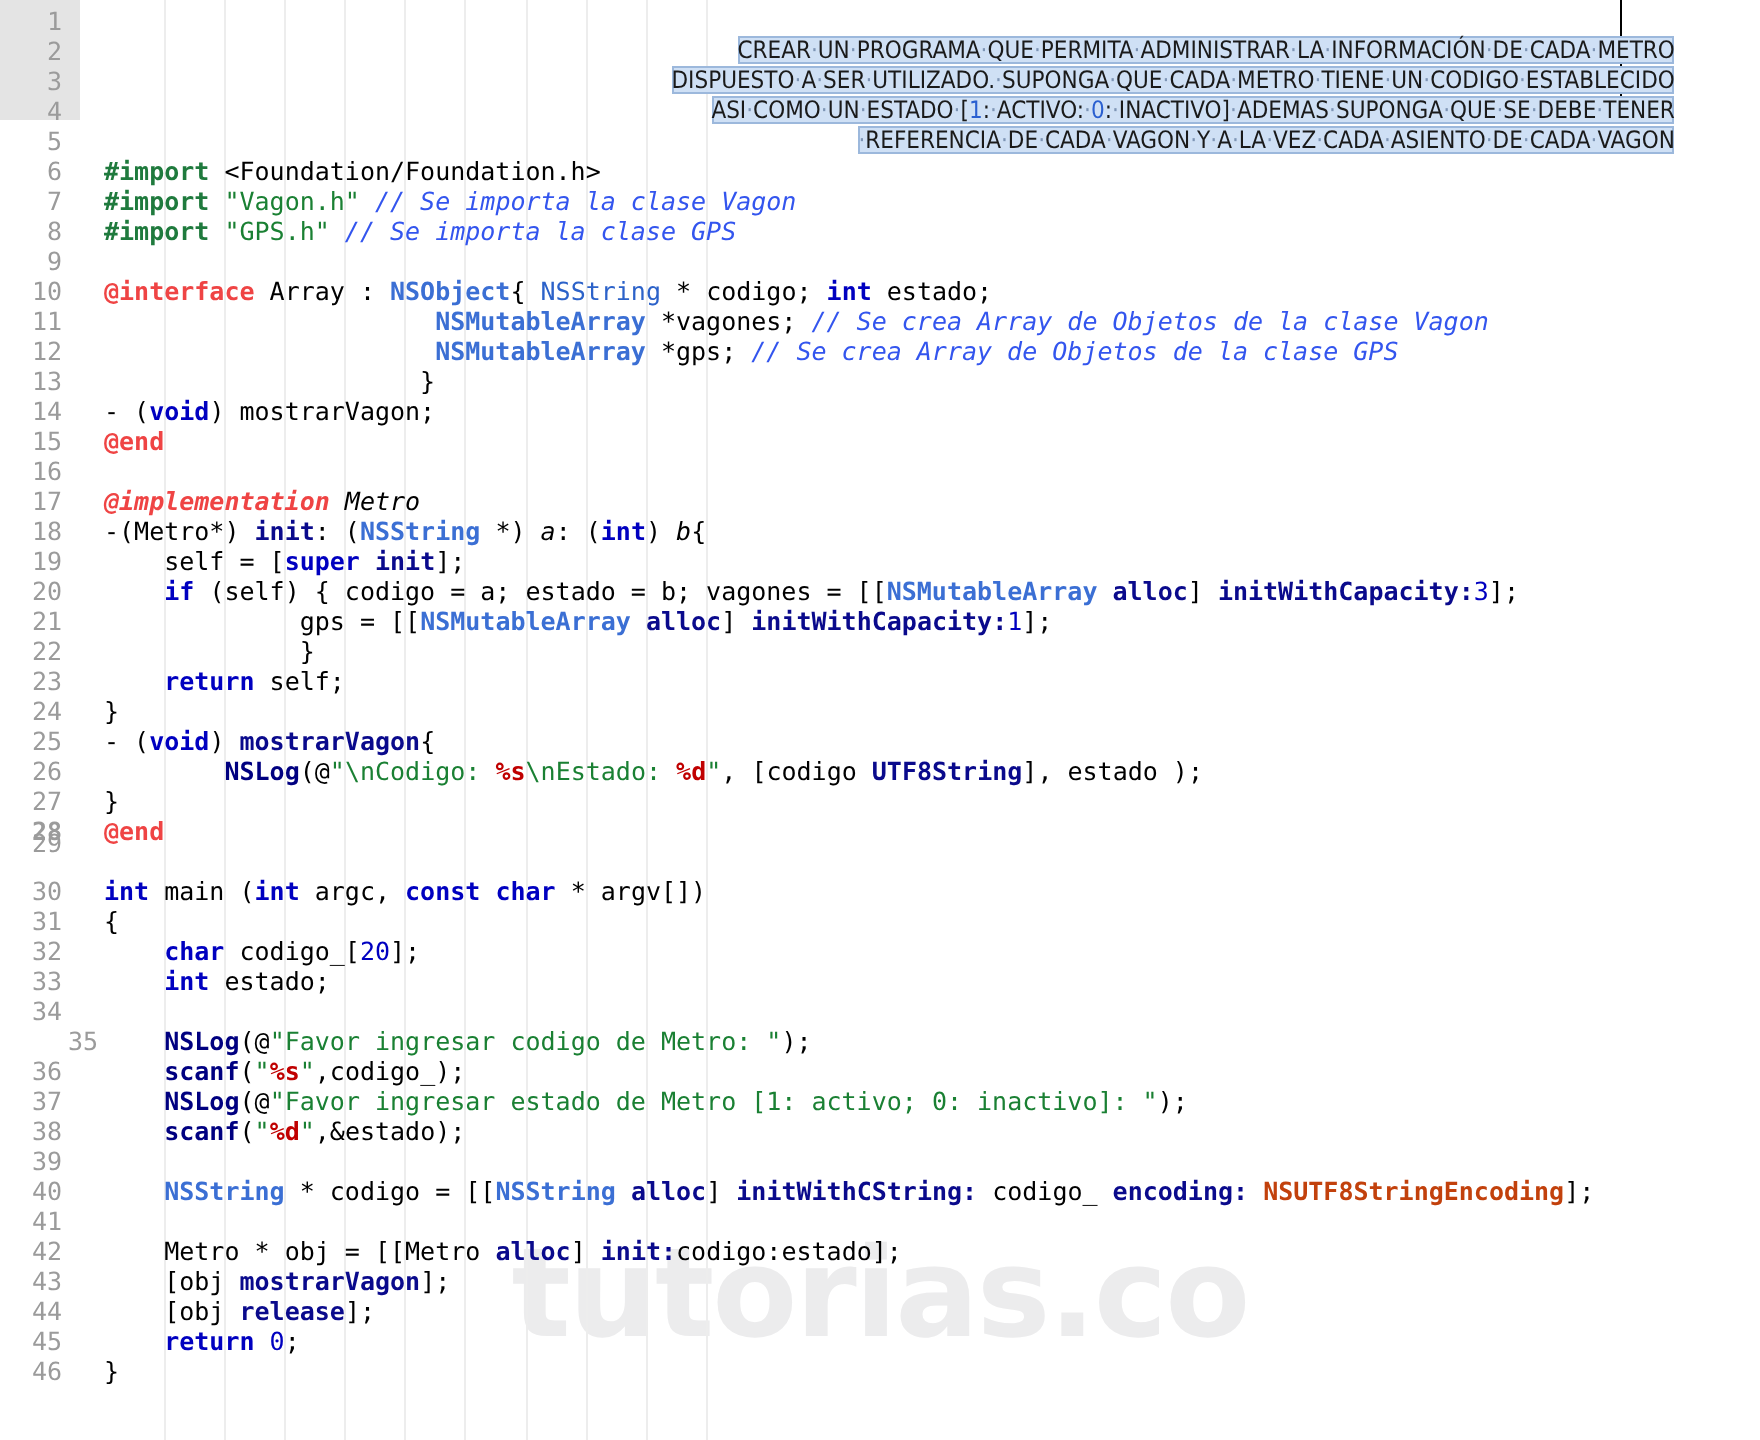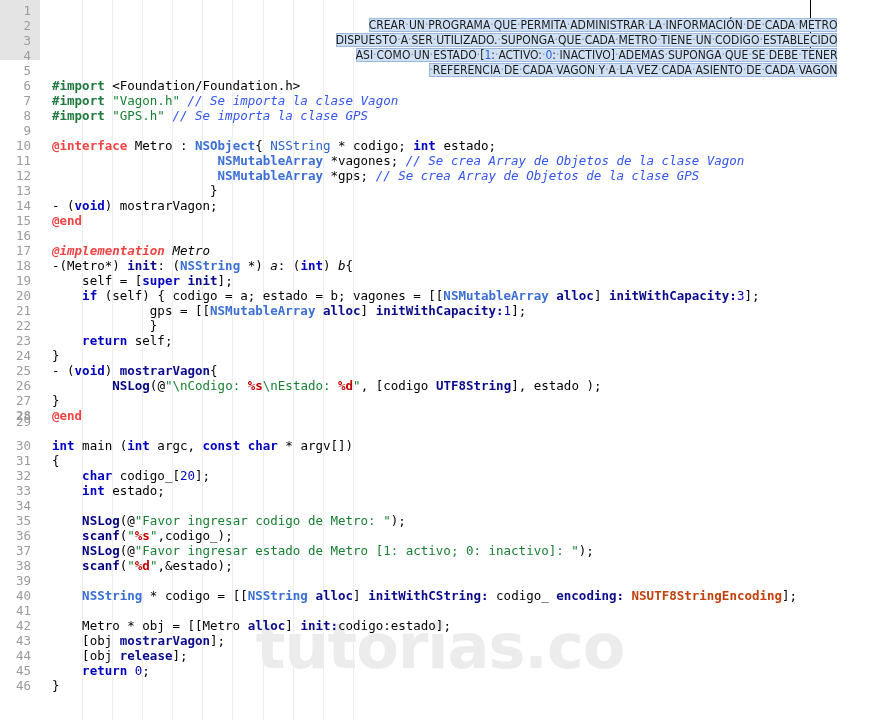--- a/index.html
+++ b/index.html
@@ -181,21 +181,21 @@
         <div class="ln" style="top: 363px;">25</div>
         <div class="ln" style="top: 378px;">26</div>
         <div class="ln" style="top: 393px;">27</div>
         <div class="ln" style="top: 408px; font-weight: bold;">28</div>
         <div class="ln" style="top: 414px;">29</div>
         <div class="ln" style="top: 438px;">30</div>
         <div class="ln" style="top: 453px;">31</div>
         <div class="ln" style="top: 468px;">32</div>
         <div class="ln" style="top: 483px;">33</div>
         <div class="ln" style="top: 498px;">34</div>
-        <div class="ln" style="top: 513px;">35</div>
+        <div class="ln" style="top: 513px; margin-left: 18px;">35</div>
         <div class="ln" style="top: 528px;">36</div>
         <div class="ln" style="top: 543px;">37</div>
         <div class="ln" style="top: 558px;">38</div>
         <div class="ln" style="top: 573px;">39</div>
         <div class="ln" style="top: 588px;">40</div>
         <div class="ln" style="top: 603px;">41</div>
         <div class="ln" style="top: 618px;">42</div>
         <div class="ln" style="top: 633px;">43</div>
         <div class="ln" style="top: 648px;">44</div>
         <div class="ln" style="top: 663px;">45</div>
@@ -235,21 +235,21 @@
       <div class="line" style="position: absolute; left: 0px; top: 63px; width: 840px;"> </div>
 
       <div class="line" style="position: absolute; left: 0px; top: 78px; width: 840px;"><span class="pre">#import</span><span class="hdr"> &lt;Foundation/Foundation.h&gt;</span></div>
 
       <div class="line" style="position: absolute; left: 0px; top: 93px; width: 840px;"><span class="pre">#import</span><span class="str"> "Vagon.h" </span><span class="cmt">// Se importa la clase Vagon</span></div>
 
       <div class="line" style="position: absolute; left: 0px; top: 108px; width: 840px;"><span class="pre">#import</span><span class="str"> "GPS.h" </span><span class="cmt">// Se importa la clase GPS</span></div>
 
       <div class="line" style="position: absolute; left: 0px; top: 123px; width: 840px;"> </div>
 
-      <div class="line" style="position: absolute; left: 0px; top: 138px; width: 840px;"><span class="at">@interface</span><span class="plain"> Metro : </span><span class="cls">NSObject</span><span class="plain">{ </span><span class="cls2">NSString</span><span class="plain"> * codigo; </span><span class="kw">int</span><span class="plain"> estado;</span></div>
+      <div class="line" style="position: absolute; left: 0px; top: 138px; width: 840px;"><span class="at">@interface</span><span class="plain"> Array : </span><span class="cls">NSObject</span><span class="plain">{ </span><span class="cls2">NSString</span><span class="plain"> * codigo; </span><span class="kw">int</span><span class="plain"> estado;</span></div>
 
       <div class="line" style="position: absolute; left: 0px; top: 153px; width: 840px;"><span class="plain">                      </span><span class="cls">NSMutableArray</span><span class="plain"> *vagones; </span><span class="cmt">// Se crea Array de Objetos de la clase Vagon</span></div>
 
       <div class="line" style="position: absolute; left: 0px; top: 168px; width: 840px;"><span class="plain">                      </span><span class="cls">NSMutableArray</span><span class="plain"> *gps; </span><span class="cmt">// Se crea Array de Objetos de la clase GPS</span></div>
 
       <div class="line" style="position: absolute; left: 0px; top: 183px; width: 840px;"><span class="plain">                     </span><span class="plain">}</span></div>
 
       <div class="line" style="position: absolute; left: 0px; top: 198px; width: 840px;"><span class="plain">- (</span><span class="kw">void</span><span class="plain">) mostrarVagon;</span></div>
 
       <div class="line" style="position: absolute; left: 0px; top: 213px; width: 840px;"><span class="at">@end</span></div>

